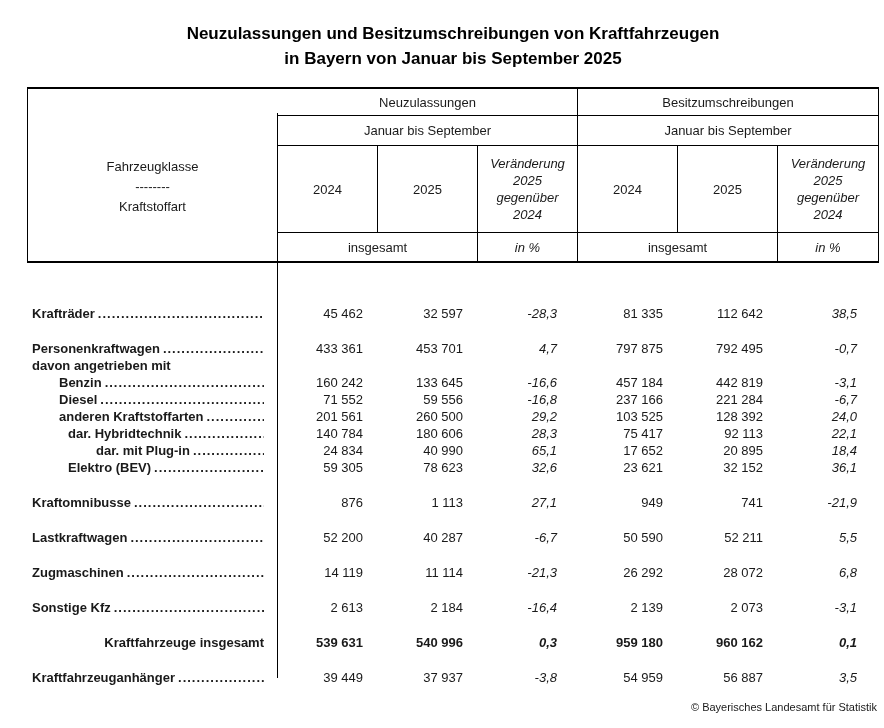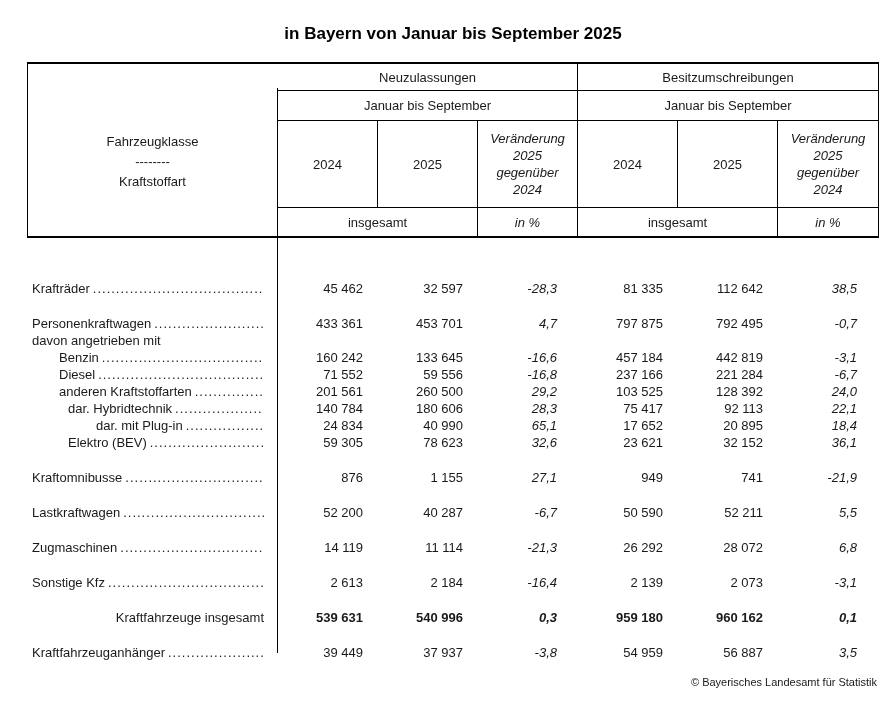--- a/index.html
+++ b/index.html
@@ -67,47 +67,49 @@
   }
   .row { display: flex; height: 17px; line-height: 17px; font-size: 13px; }
   .row.gap { margin-top: 18px; }
   .lbl {
     width: 250px;
     display: flex;
     align-items: baseline;
     padding-right: 13px;
     overflow: hidden;
     white-space: nowrap;
+    font-weight: bold;
   }
   .ind0 { padding-left: 5px; }
   .ind1 { padding-left: 32px; }
   .ind2 { padding-left: 41px; }
   .ind3 { padding-left: 69px; }
   .dots { flex: 1 1 auto; overflow: hidden; margin-left: 3px; letter-spacing: 1px; }
-  .lbl.total-lbl { justify-content: flex-end; font-weight: normal; }
+  .lbl.total-lbl { justify-content: flex-end; font-weight: bold; }
   .cell { width: 100px; text-align: right; white-space: nowrap; }
   .cell.num { padding-right: 14px; }
   .cell.pct { padding-right: 20px; font-style: italic; }
   .row.total .cell { font-weight: bold; }
 
   
   .footer {
     margin-top: 15px;
     width: 852px;
     text-align: right;
     font-size: 11px;
     padding-right: 2px;
   }
 </style>
 </head>
 <body>
 
 <div class="container">
 
   <div class="title">
+    <div>Neuzulassungen und Besitzumschreibungen von Kraftfahrzeugen</div>
     <div>in Bayern von Januar bis September 2025</div>
   </div>
 
   <div>
 
     <div class="thead">
       <div class="hc h-rowlabel br">
         <div>Fahrzeugklasse</div>
         <div>--------</div>
         <div>Kraftstoffart</div>
@@ -239,21 +241,21 @@
           <div class="cell num">23 621</div>
           <div class="cell num">32 152</div>
           <div class="cell pct">36,1</div>
         </div>
         <div class="row gap">
           <div class="lbl ind0">
             <span>Kraftomnibusse</span>
             <span class="dots">..........................................................................................</span>
           </div>
           <div class="cell num">876</div>
-          <div class="cell num">1 155</div>
+          <div class="cell num">1 113</div>
           <div class="cell pct">27,1</div>
           <div class="cell num">949</div>
           <div class="cell num">741</div>
           <div class="cell pct">-21,9</div>
         </div>
         <div class="row gap">
           <div class="lbl ind0">
             <span>Lastkraftwagen</span>
             <span class="dots">..........................................................................................</span>
           </div>

